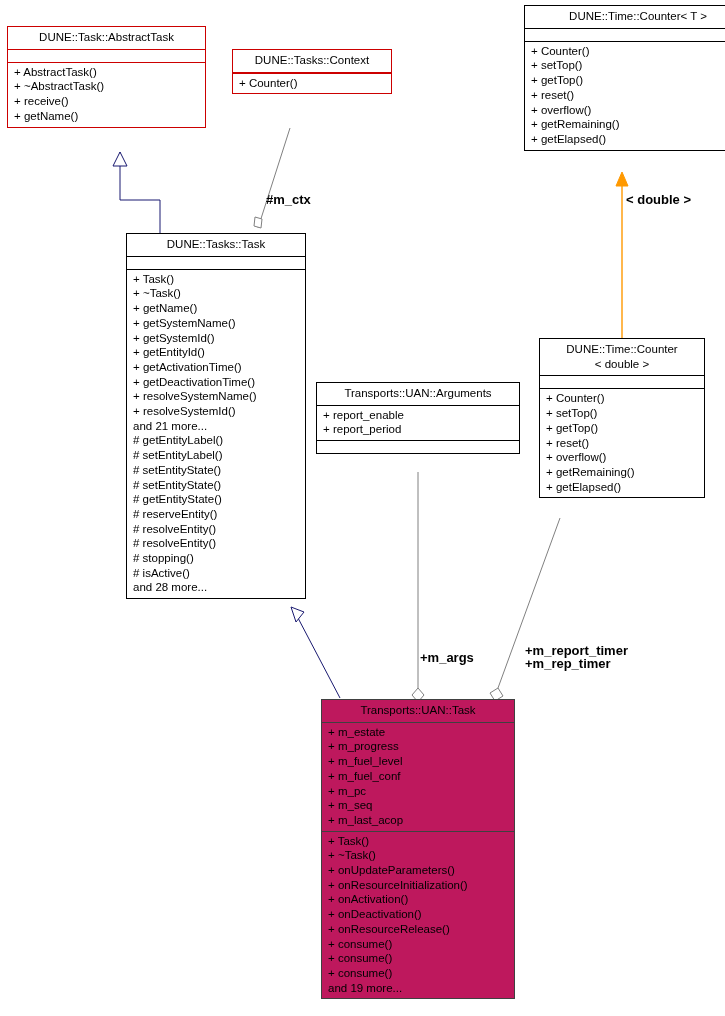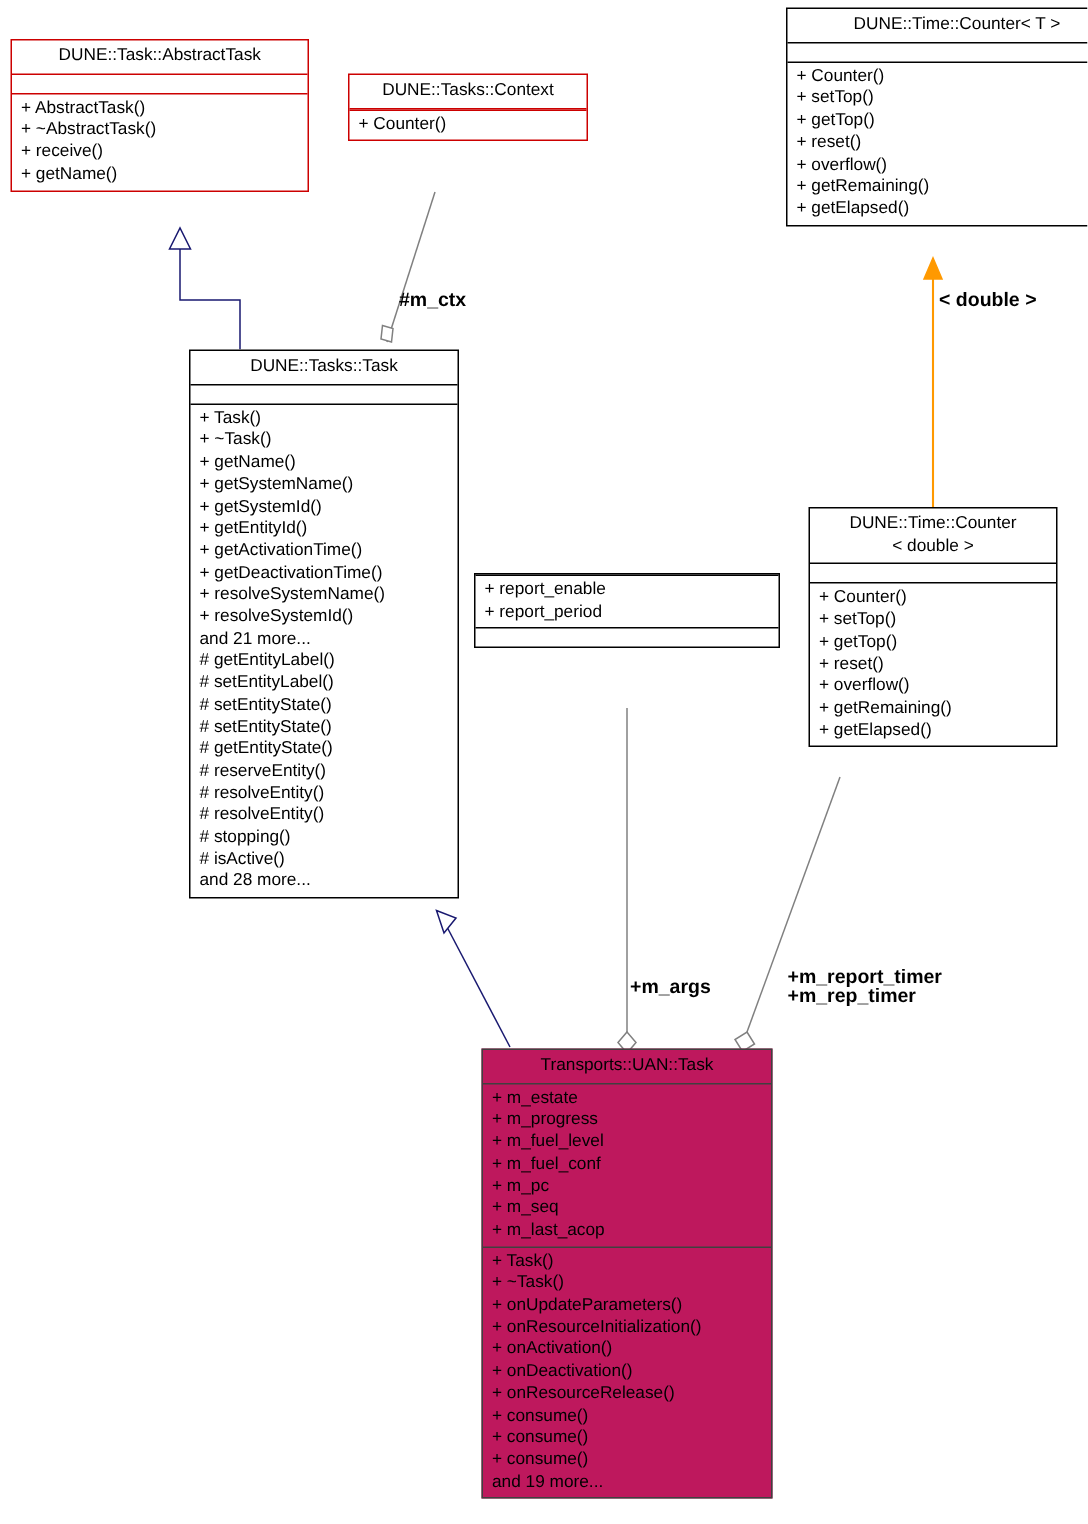--- a/index.html
+++ b/index.html
@@ -176,20 +176,21 @@
       <div class="row"># reserveEntity()</div>
       <div class="row"># resolveEntity()</div>
       <div class="row"># resolveEntity()</div>
       <div class="row"># stopping()</div>
       <div class="row"># isActive()</div>
       <div class="row">and 28 more...</div>
     </div>
   </div>
 
   <div class="node" style="left:316px; top:382px; width:204px;">
+    <div class="title">Transports::UAN::Arguments</div>
     <div class="sep"></div>
     <div class="section">
       <div class="row">+ report_enable</div>
       <div class="row">+ report_period</div>
     </div>
     <div class="sep"></div>
     <div class="section empty"></div>
   </div>
 
   <div class="node" style="left:539px; top:338px; width:166px;">

